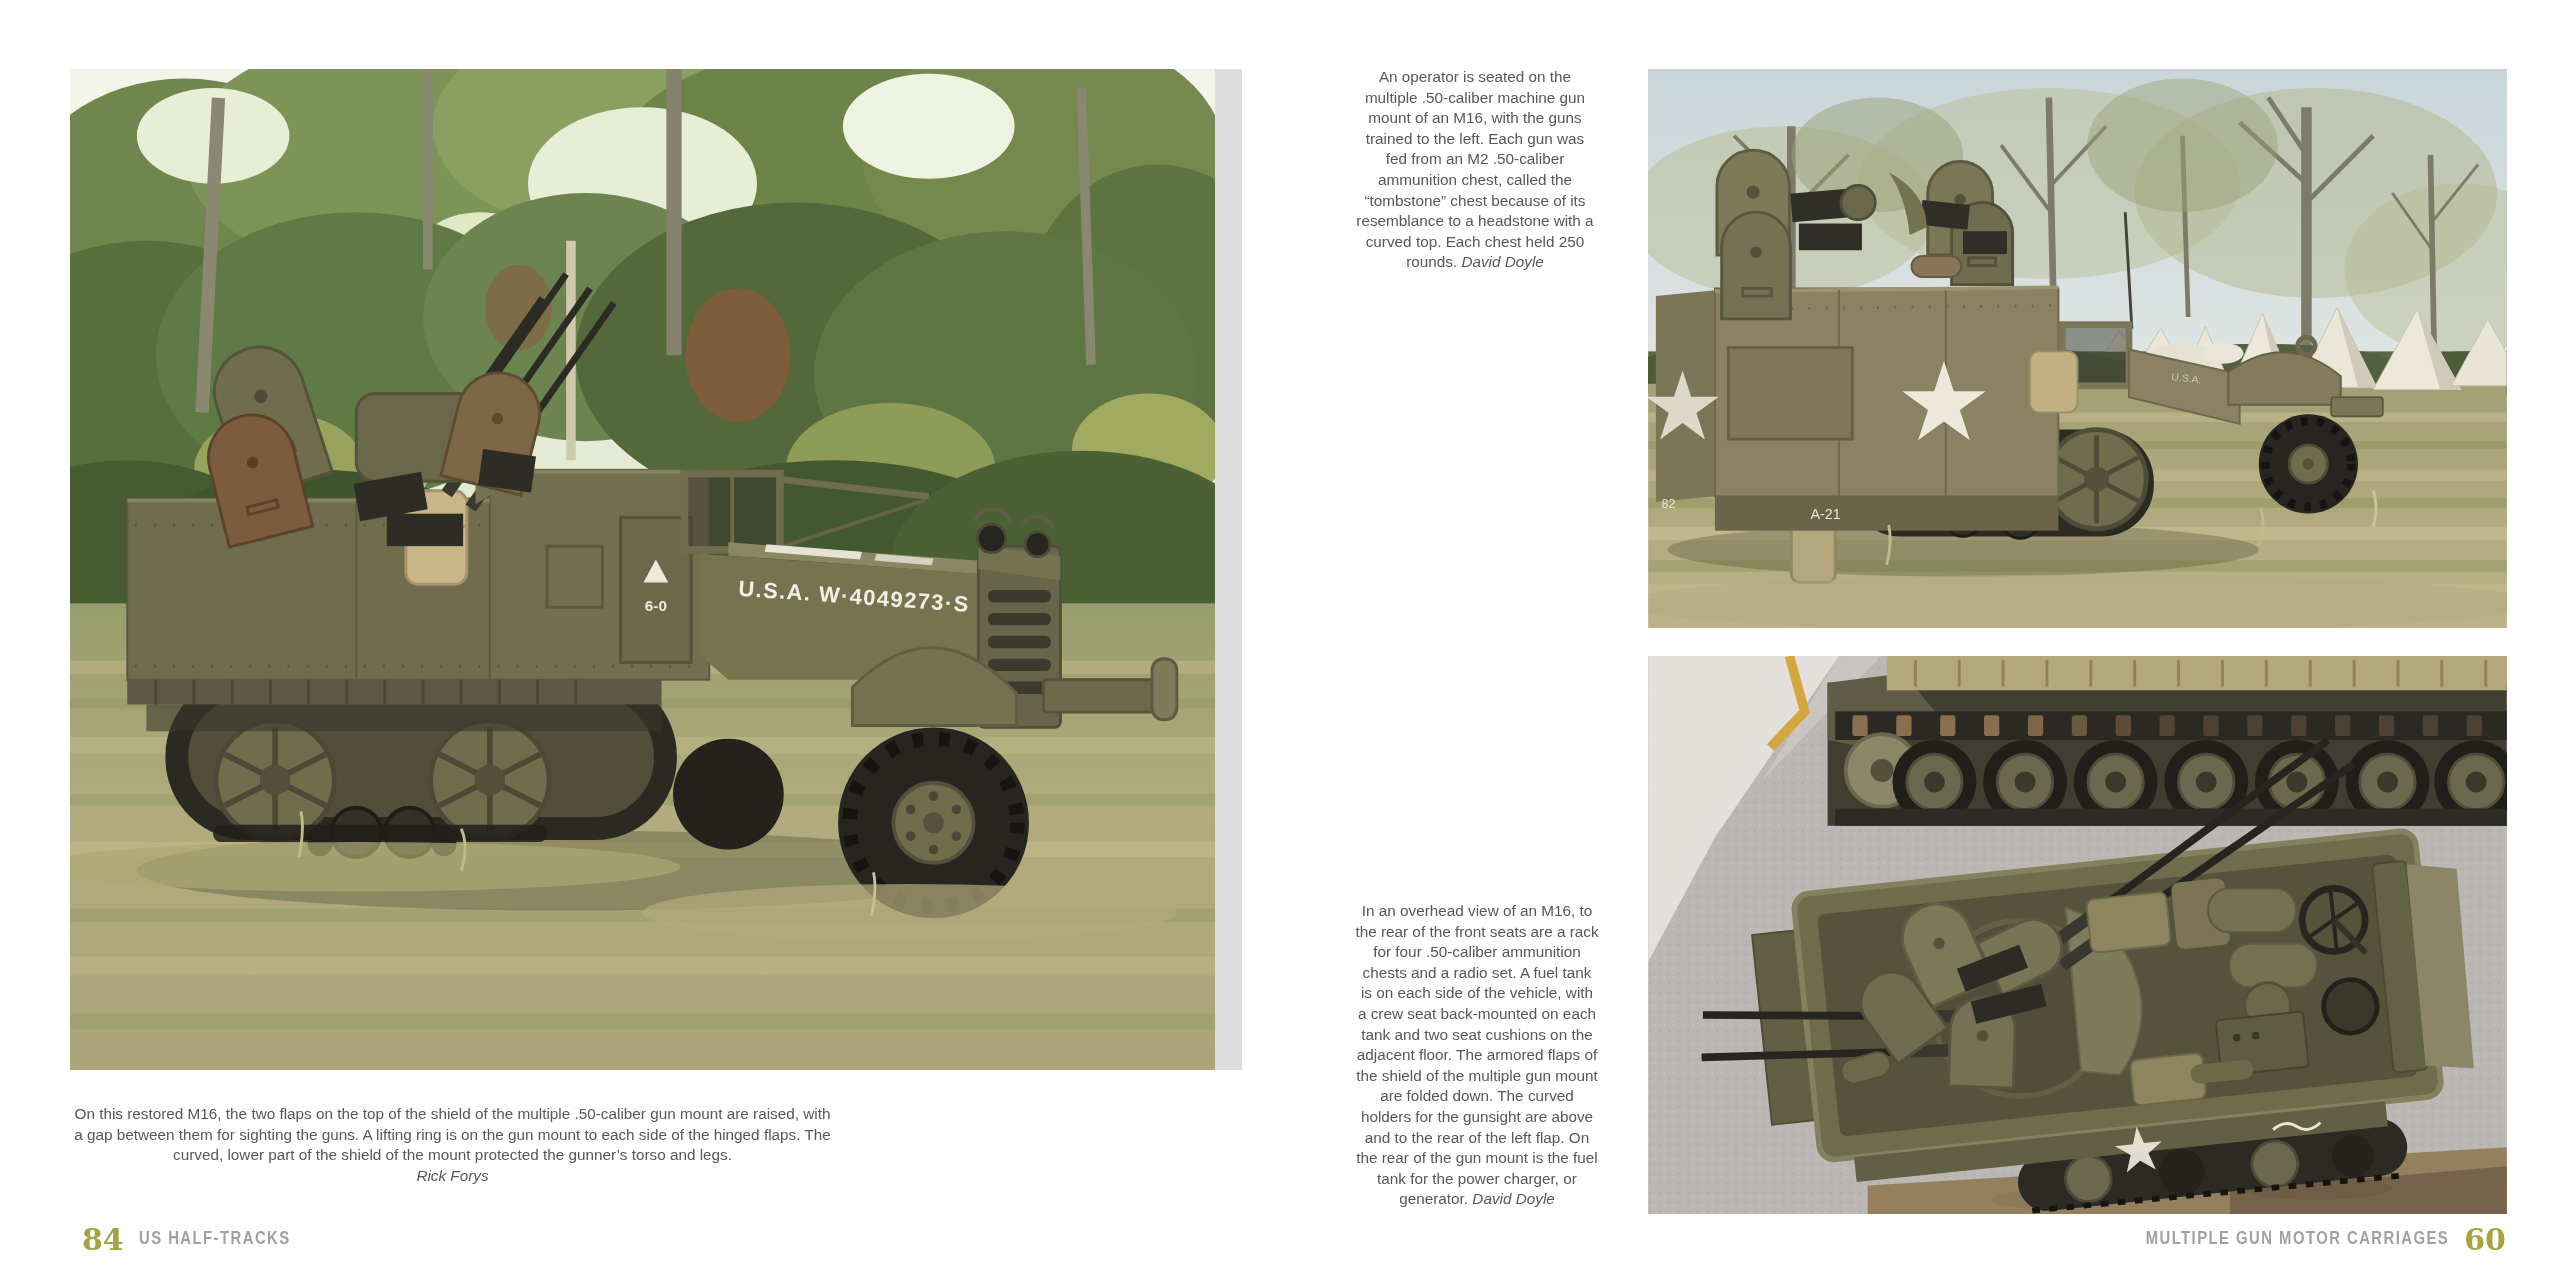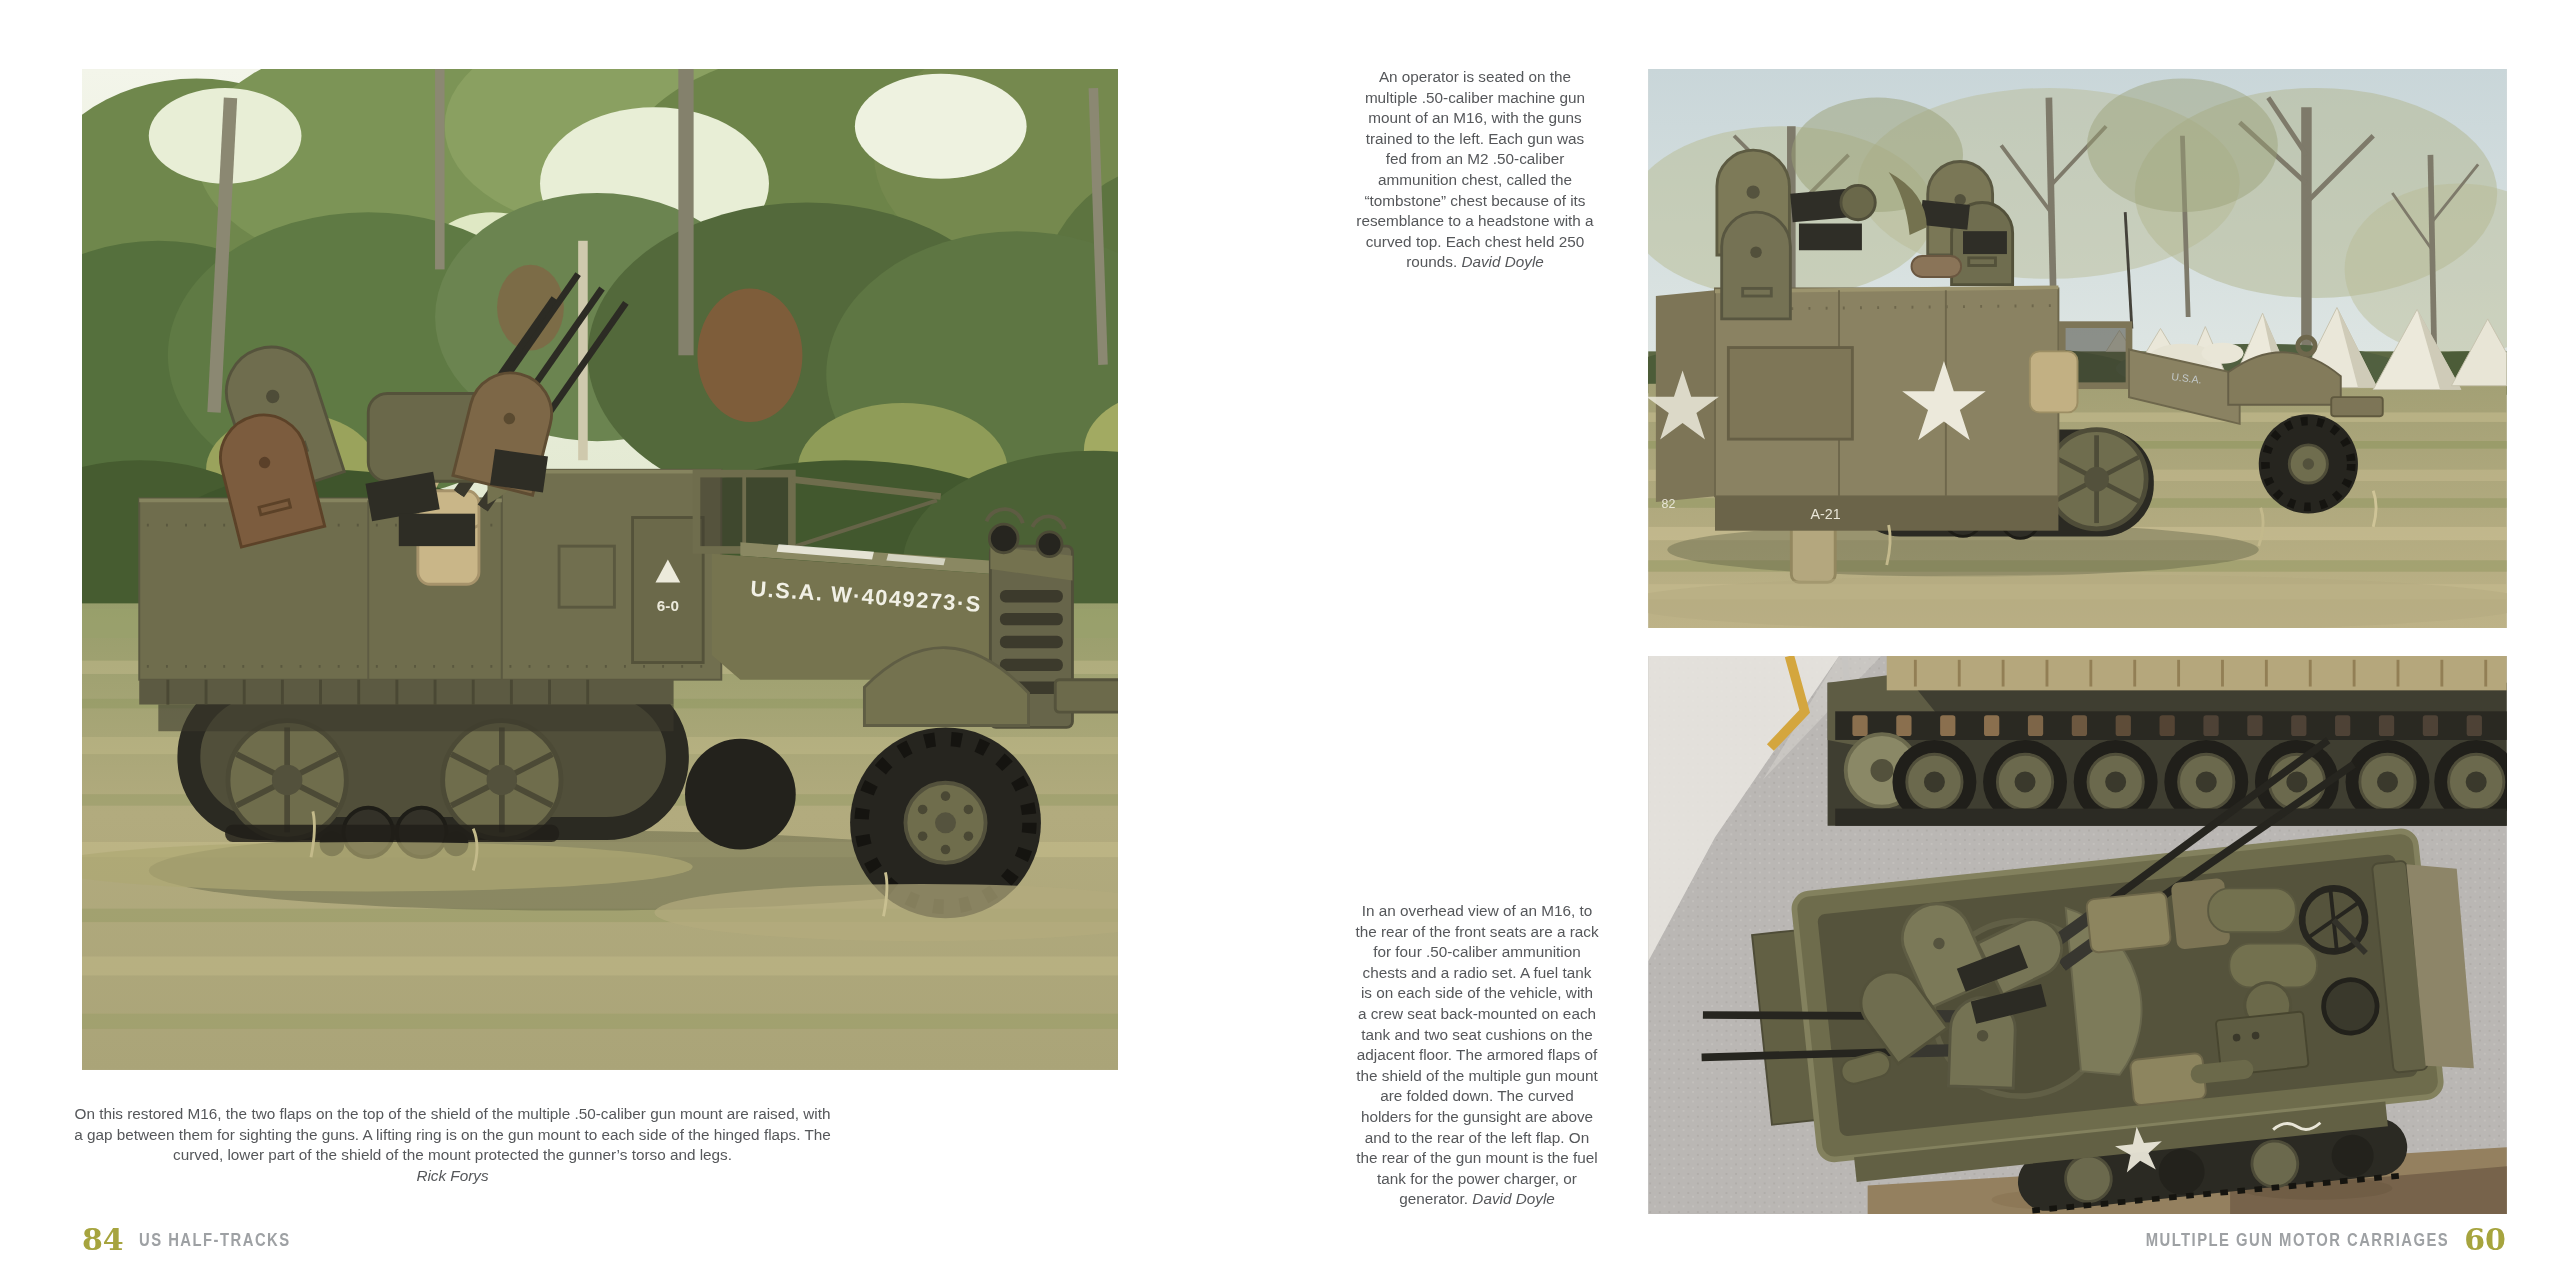--- a/index.html
+++ b/index.html
@@ -4,37 +4,37 @@
 <style>
   html,body{margin:0;padding:0;}
   body{width:2576px;height:1288px;background:#ffffff;position:relative;
        font-family:"Liberation Sans",sans-serif;overflow:hidden;}
   .spread{position:absolute;inset:0;}
   .photo{position:absolute;overflow:hidden;margin:0;padding:0;background:#ddd;}
   .photo svg{display:block;}
   .caption{position:absolute;margin:0;color:#55575a;font-size:15.3px;line-height:20.6px;
            letter-spacing:0;text-align:center;}
   .caption em{font-style:italic;}
-  .footer{position:absolute;top:1225px;display:flex;align-items:center;gap:15.3px;}
+  .footer{position:absolute;top:1225px;display:flex;align-items:flex-start;gap:15.3px;}
   .footer.right{flex-direction:row;}
   .pagenum{font-family:"DejaVu Serif",serif;font-weight:700;font-size:30px;
            color:#a6a43e;line-height:29px;}
   .foot-title{font-size:19px;font-weight:700;color:#9ea1a4;letter-spacing:1.9px;
               line-height:25px;display:inline-block;transform:scaleX(.78);}
   .footer.left .foot-title{transform-origin:left bottom;}
   .footer.right .foot-title{transform-origin:right bottom;}
 </style>
 </head>
 <body>
 
 <div class="spread">
 
   <section>
 
-    <figure class="photo" style="left:82px;top:69px;width:1036px;height:1001px" aria-label="Restored M16 half-track parked in a grassy field in front of green trees, quad .50-caliber mount elevated">
+    <figure class="photo" style="left:70px;top:69px;width:1172px;height:1001px" aria-label="Restored M16 half-track parked in a grassy field in front of green trees, quad .50-caliber mount elevated">
       <svg width="1145" height="1001" viewBox="0 0 1200 1049">
         <defs>
           <linearGradient id="p1sky" x1="0" y1="0" x2="0" y2="1">
             <stop offset="0" stop-color="#f3f5ea"></stop>
               <stop offset="1" stop-color="#dde5c9"></stop>
           </linearGradient>
           <linearGradient id="p1grass" x1="0" y1="0" x2="0" y2="1">
             <stop offset="0" stop-color="#979d6b"></stop>
               <stop offset=".45" stop-color="#b2ab7e"></stop>
               <stop offset="1" stop-color="#aaa478"></stop>

